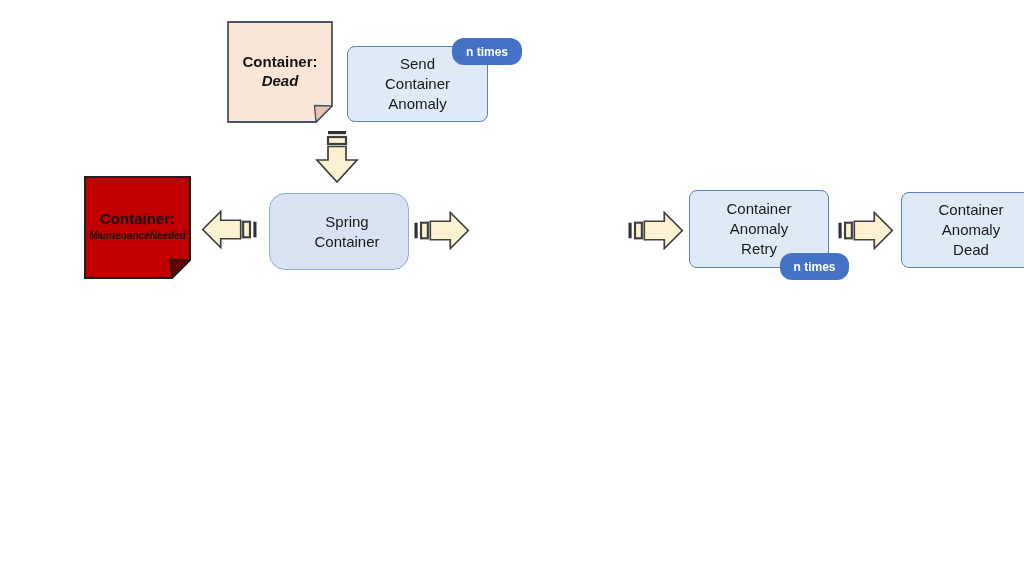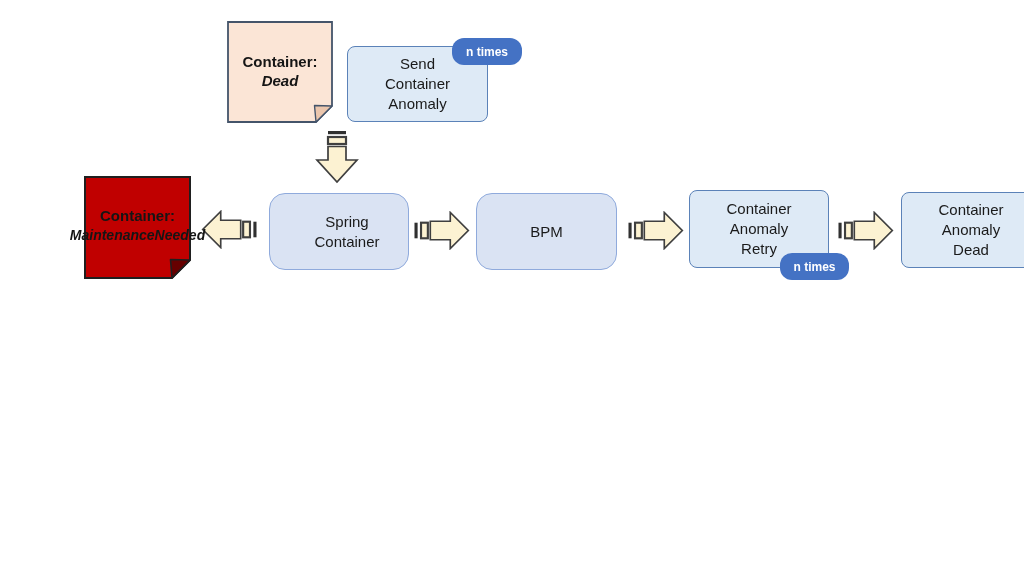--- a/index.html
+++ b/index.html
@@ -51,21 +51,21 @@
   .note-text{
     position:absolute;
     display:flex;flex-direction:column;align-items:center;justify-content:center;
     text-align:center;
     color:#151515;
     z-index:3;
     pointer-events:none;
   }
   .note-title{font-size:15px;font-weight:600;line-height:1.3;}
   .note-state-empty{font-size:15px;font-weight:600;font-style:italic;line-height:1.3;}
-  .note-state-maint{font-size:14px;font-weight:600;font-style:italic;line-height:1.4;}
+  .note-state-maint{font-size:10px;font-weight:600;font-style:italic;line-height:1.4;}
 
   svg{display:block;}
 </style>
 </head>
 <body>
 
 <div id="canvas">
 
   <svg class="abs" style="left:183px;top:21px;" width="106" height="102" viewBox="0 0 106 102">
     <path d="M1,1 L105,1 L105,85 L89,101 L1,101 Z" stroke="#44546A" stroke-width="1.8" fill="#FBE5D6"></path>
@@ -111,23 +111,20 @@
     <span class="node-label">Spring
 Container</span>
   </div>
 
   <svg class="abs" style="left:369px;top:211px;" width="57" height="39" viewBox="0 0 58 40">
     <rect x="1.3" y="12" width="3.2" height="16" fill="#303030"></rect>
     <rect x="8" y="12" width="7" height="16" stroke="#3F3F3F" stroke-width="2.2" fill="#FCF2D2"></rect>
     <path d="M17.5,10.5 L38,10.5 L38,1.5 L56.5,20 L38,38.5 L38,29.5 L17.5,29.5 Z" stroke="#3F3F3F" stroke-width="1.7" stroke-linejoin="miter" fill="#FCF2D2"></path>
   </svg>
 
-  <div class="node rounded" style="left:432px;top:193px;width:141px;height:77px;">
-    <span class="node-label">BPM</span>
-  </div>
 
   <svg class="abs" style="left:583px;top:211px;" width="57" height="39" viewBox="0 0 58 40">
     <rect x="1.3" y="12" width="3.2" height="16" fill="#303030"></rect>
     <rect x="8" y="12" width="7" height="16" stroke="#3F3F3F" stroke-width="2.2" fill="#FCF2D2"></rect>
     <path d="M17.5,10.5 L38,10.5 L38,1.5 L56.5,20 L38,38.5 L38,29.5 L17.5,29.5 Z" stroke="#3F3F3F" stroke-width="1.7" stroke-linejoin="miter" fill="#FCF2D2"></path>
   </svg>
 
   <div class="node rect" style="left:645px;top:190px;width:140px;height:78px;">
     <span class="node-label">Container
 Anomaly

